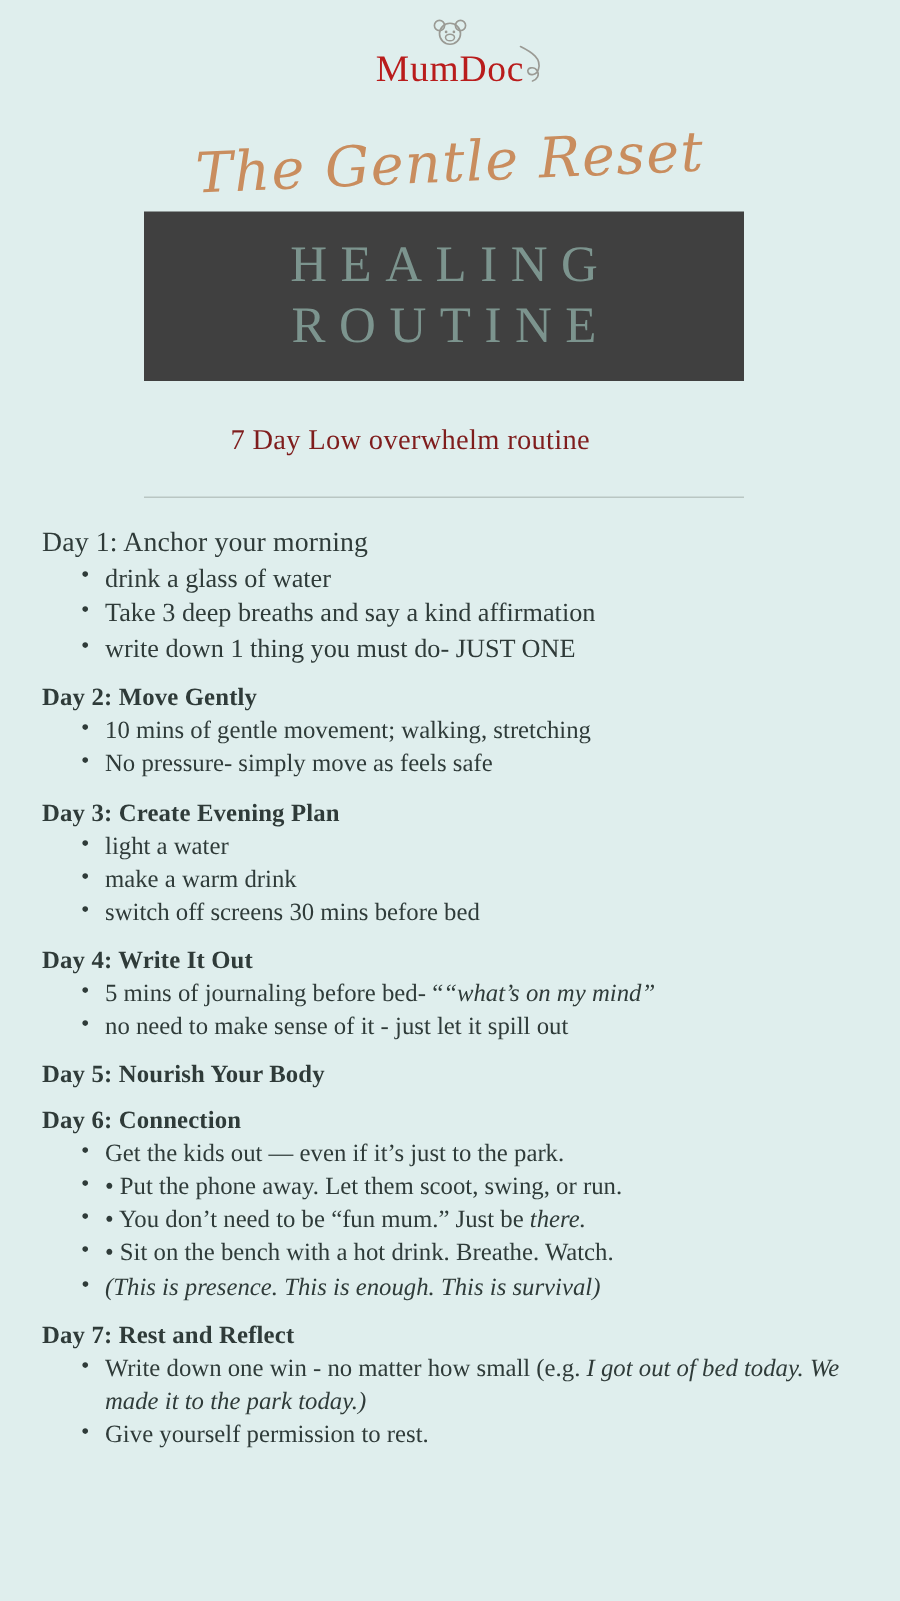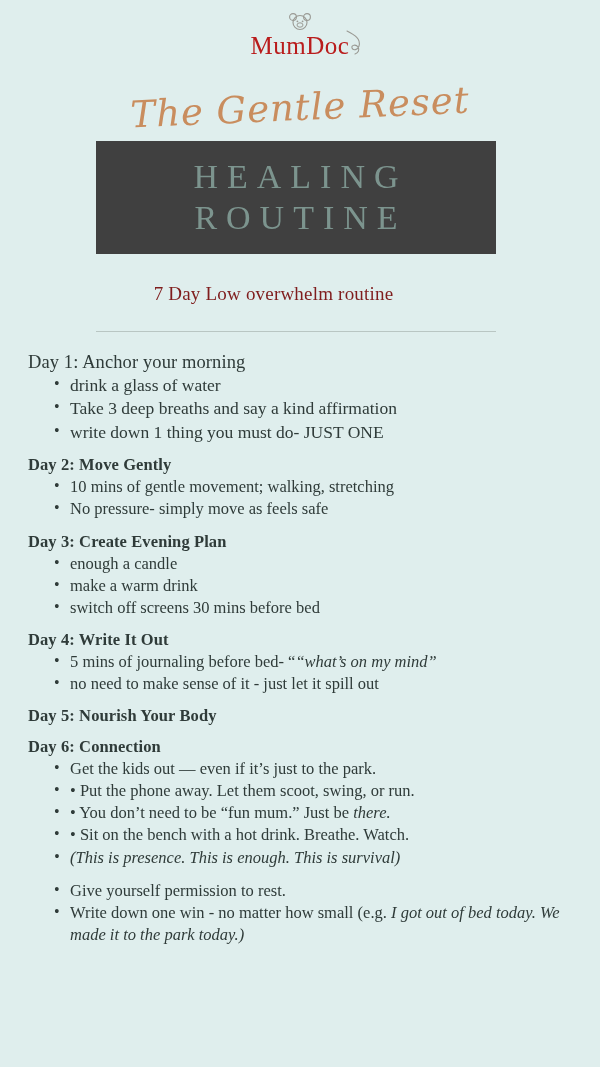--- a/index.html
+++ b/index.html
@@ -209,21 +209,21 @@
       <div class="day-block sp-top">
         <div class="day-title">Day 2: Move Gently</div>
         <ul class="items">
           <li><span>10 mins of gentle movement; walking, stretching</span></li>
           <li><span>No pressure- simply move as feels safe</span></li>
         </ul>
       </div>
       <div class="day-block sp-top">
         <div class="day-title">Day 3: Create Evening Plan</div>
         <ul class="items">
-          <li><span>enough a candle</span></li>
+          <li><span>light a water</span></li>
           <li><span>make a warm drink</span></li>
           <li><span>switch off screens 30 mins before bed</span></li>
         </ul>
       </div>
       <div class="day-block sp-top">
         <div class="day-title">Day 4: Write It Out</div>
         <ul class="items">
           <li><span>5 mins of journaling before bed- “</span><em>“what’s on my mind”</em></li>
           <li><span>no need to make sense of it - just let it spill out</span></li>
         </ul>
@@ -235,20 +235,21 @@
         <div class="day-title">Day 6: Connection</div>
         <ul class="items">
           <li><span>Get the kids out — even if it’s just to the park.</span></li>
           <li><span>• Put the phone away. Let them scoot, swing, or run.</span></li>
           <li><span>• You don’t need to be “fun mum.” Just be </span><em>there.</em></li>
           <li><span>• Sit on the bench with a hot drink. Breathe. Watch.</span></li>
           <li class=" italic-all"><span>(This is presence. This is enough. This is survival)</span></li>
         </ul>
       </div>
       <div class="day-block sp-top">
-        <ul class="items">
+        <div class="day-title">Day 7: Rest and Reflect</div>
+        <ul class="items">
+          <li><span>Write down one win - no matter how small (e.g. </span><em>I got out of bed today. We made it to the park today.)</em></li>
           <li><span>Give yourself permission to rest.</span></li>
-          <li><span>Write down one win - no matter how small (e.g. </span><em>I got out of bed today. We made it to the park today.)</em></li>
         </ul>
       </div>
     </div>
 
 </div>
 
 </body></html>

